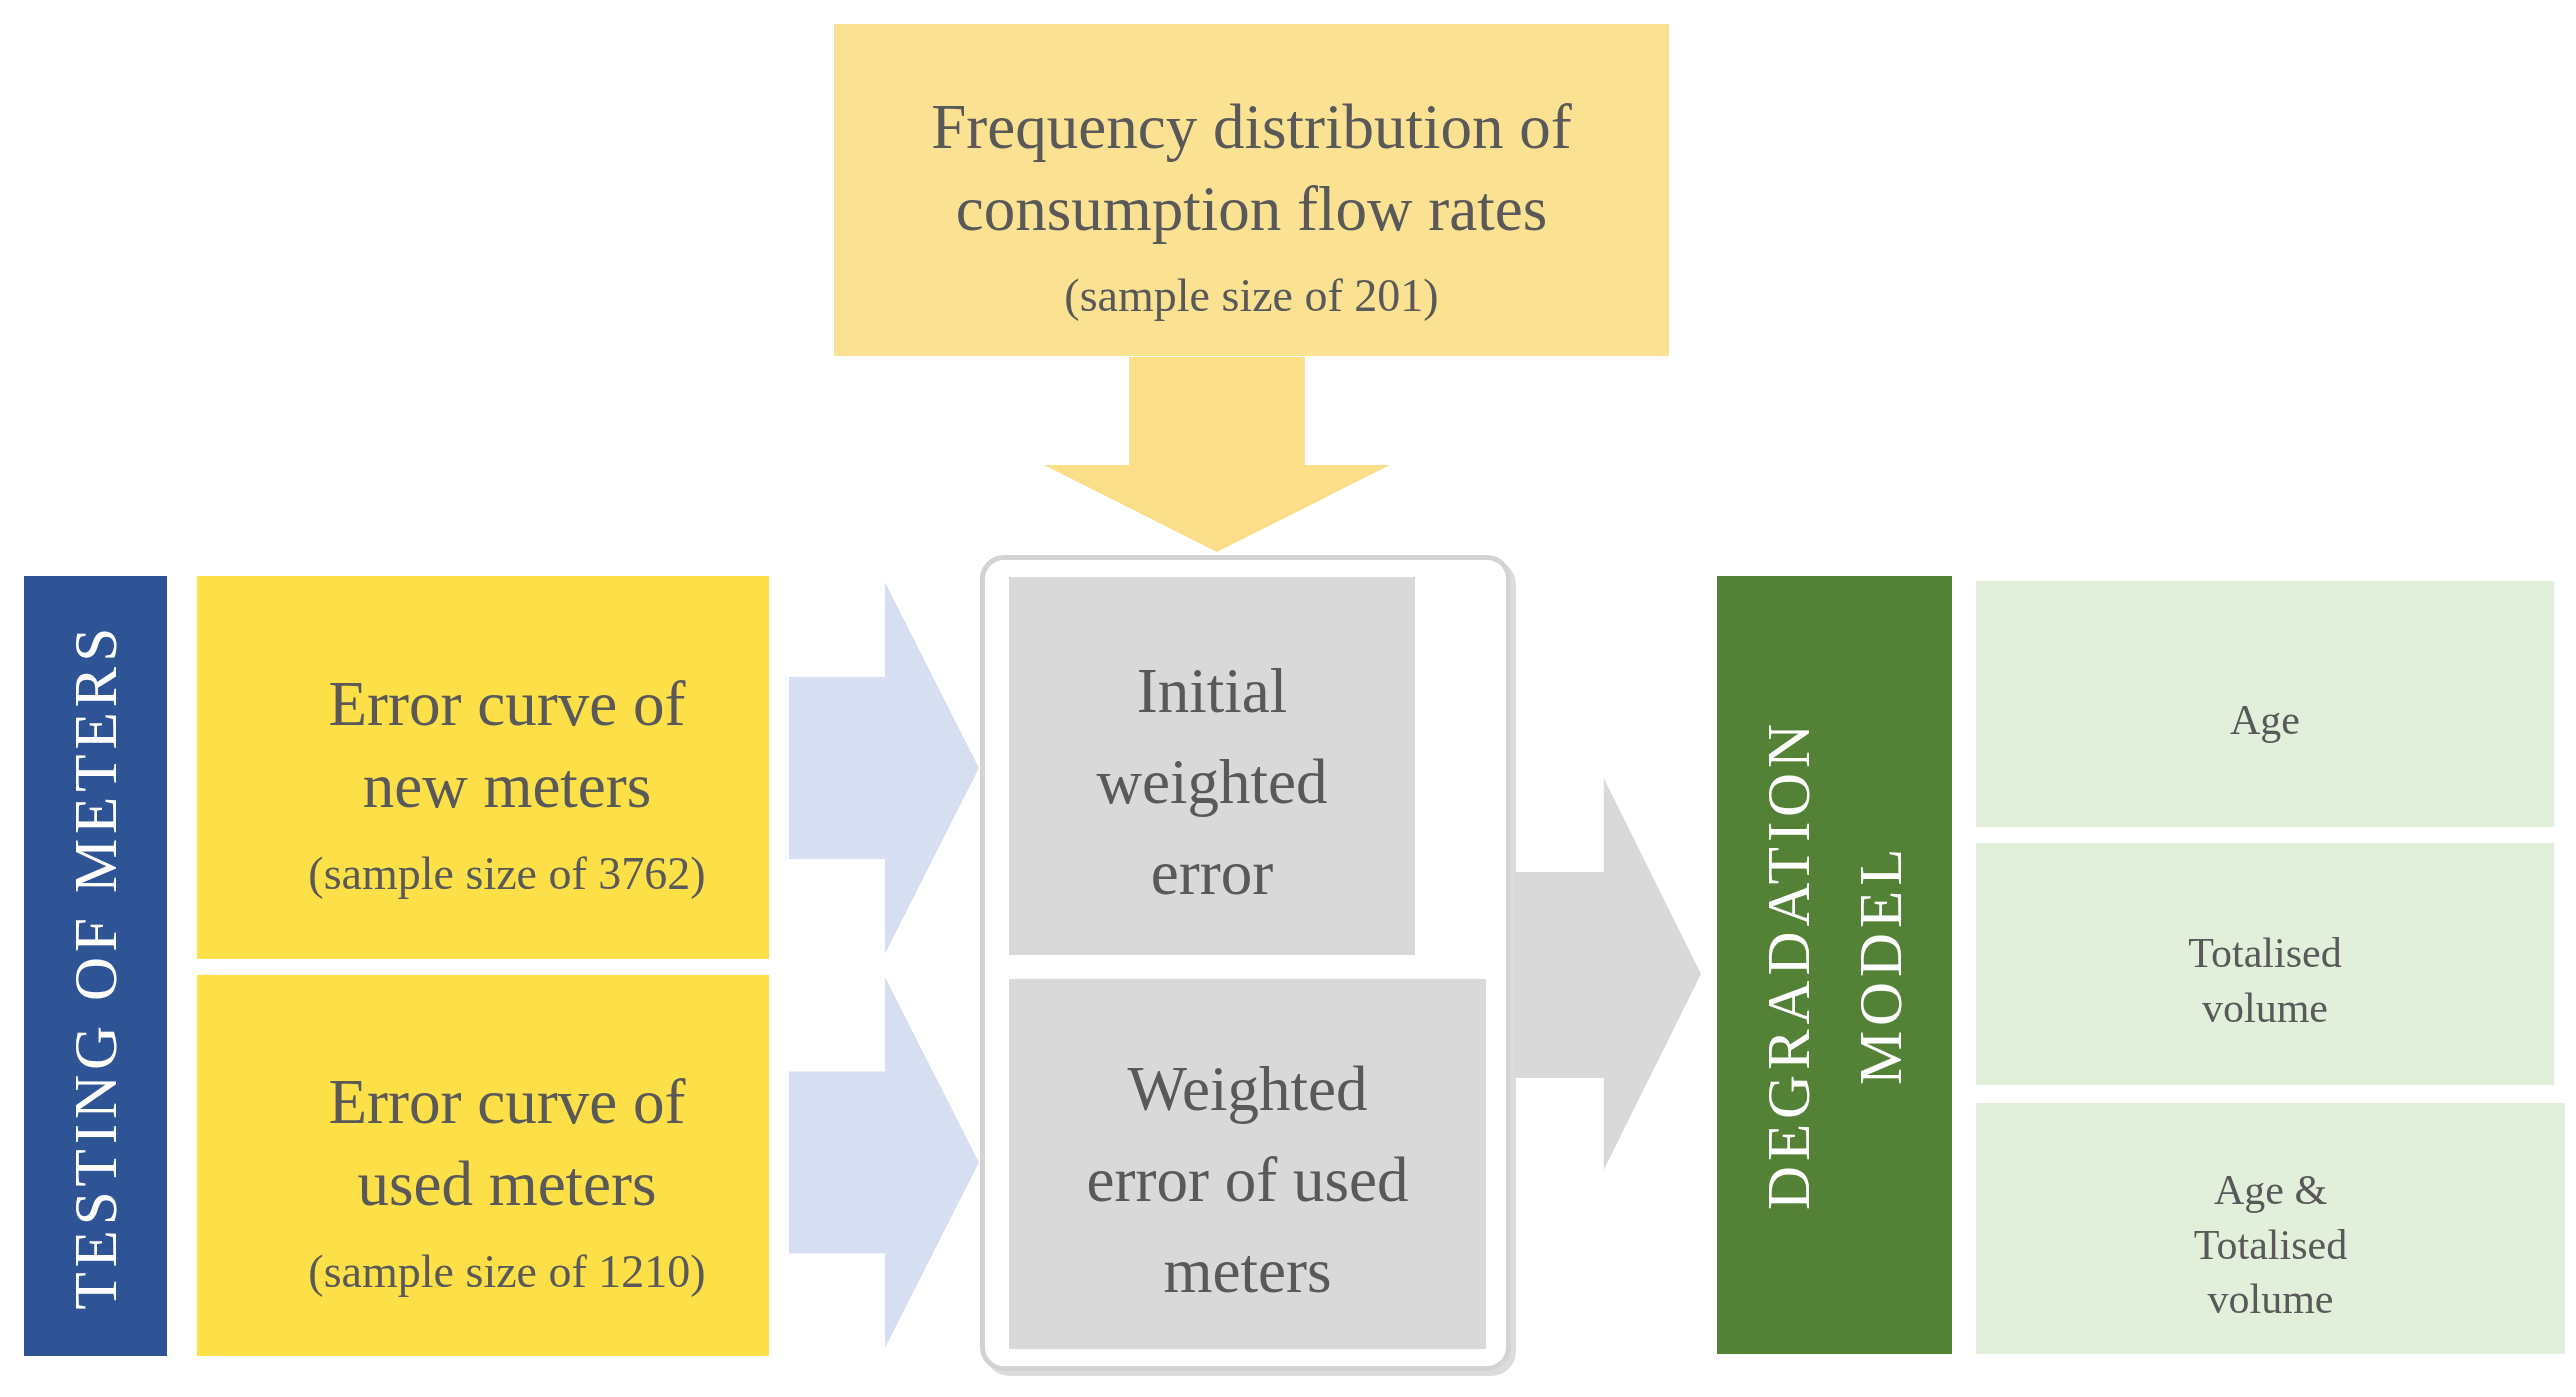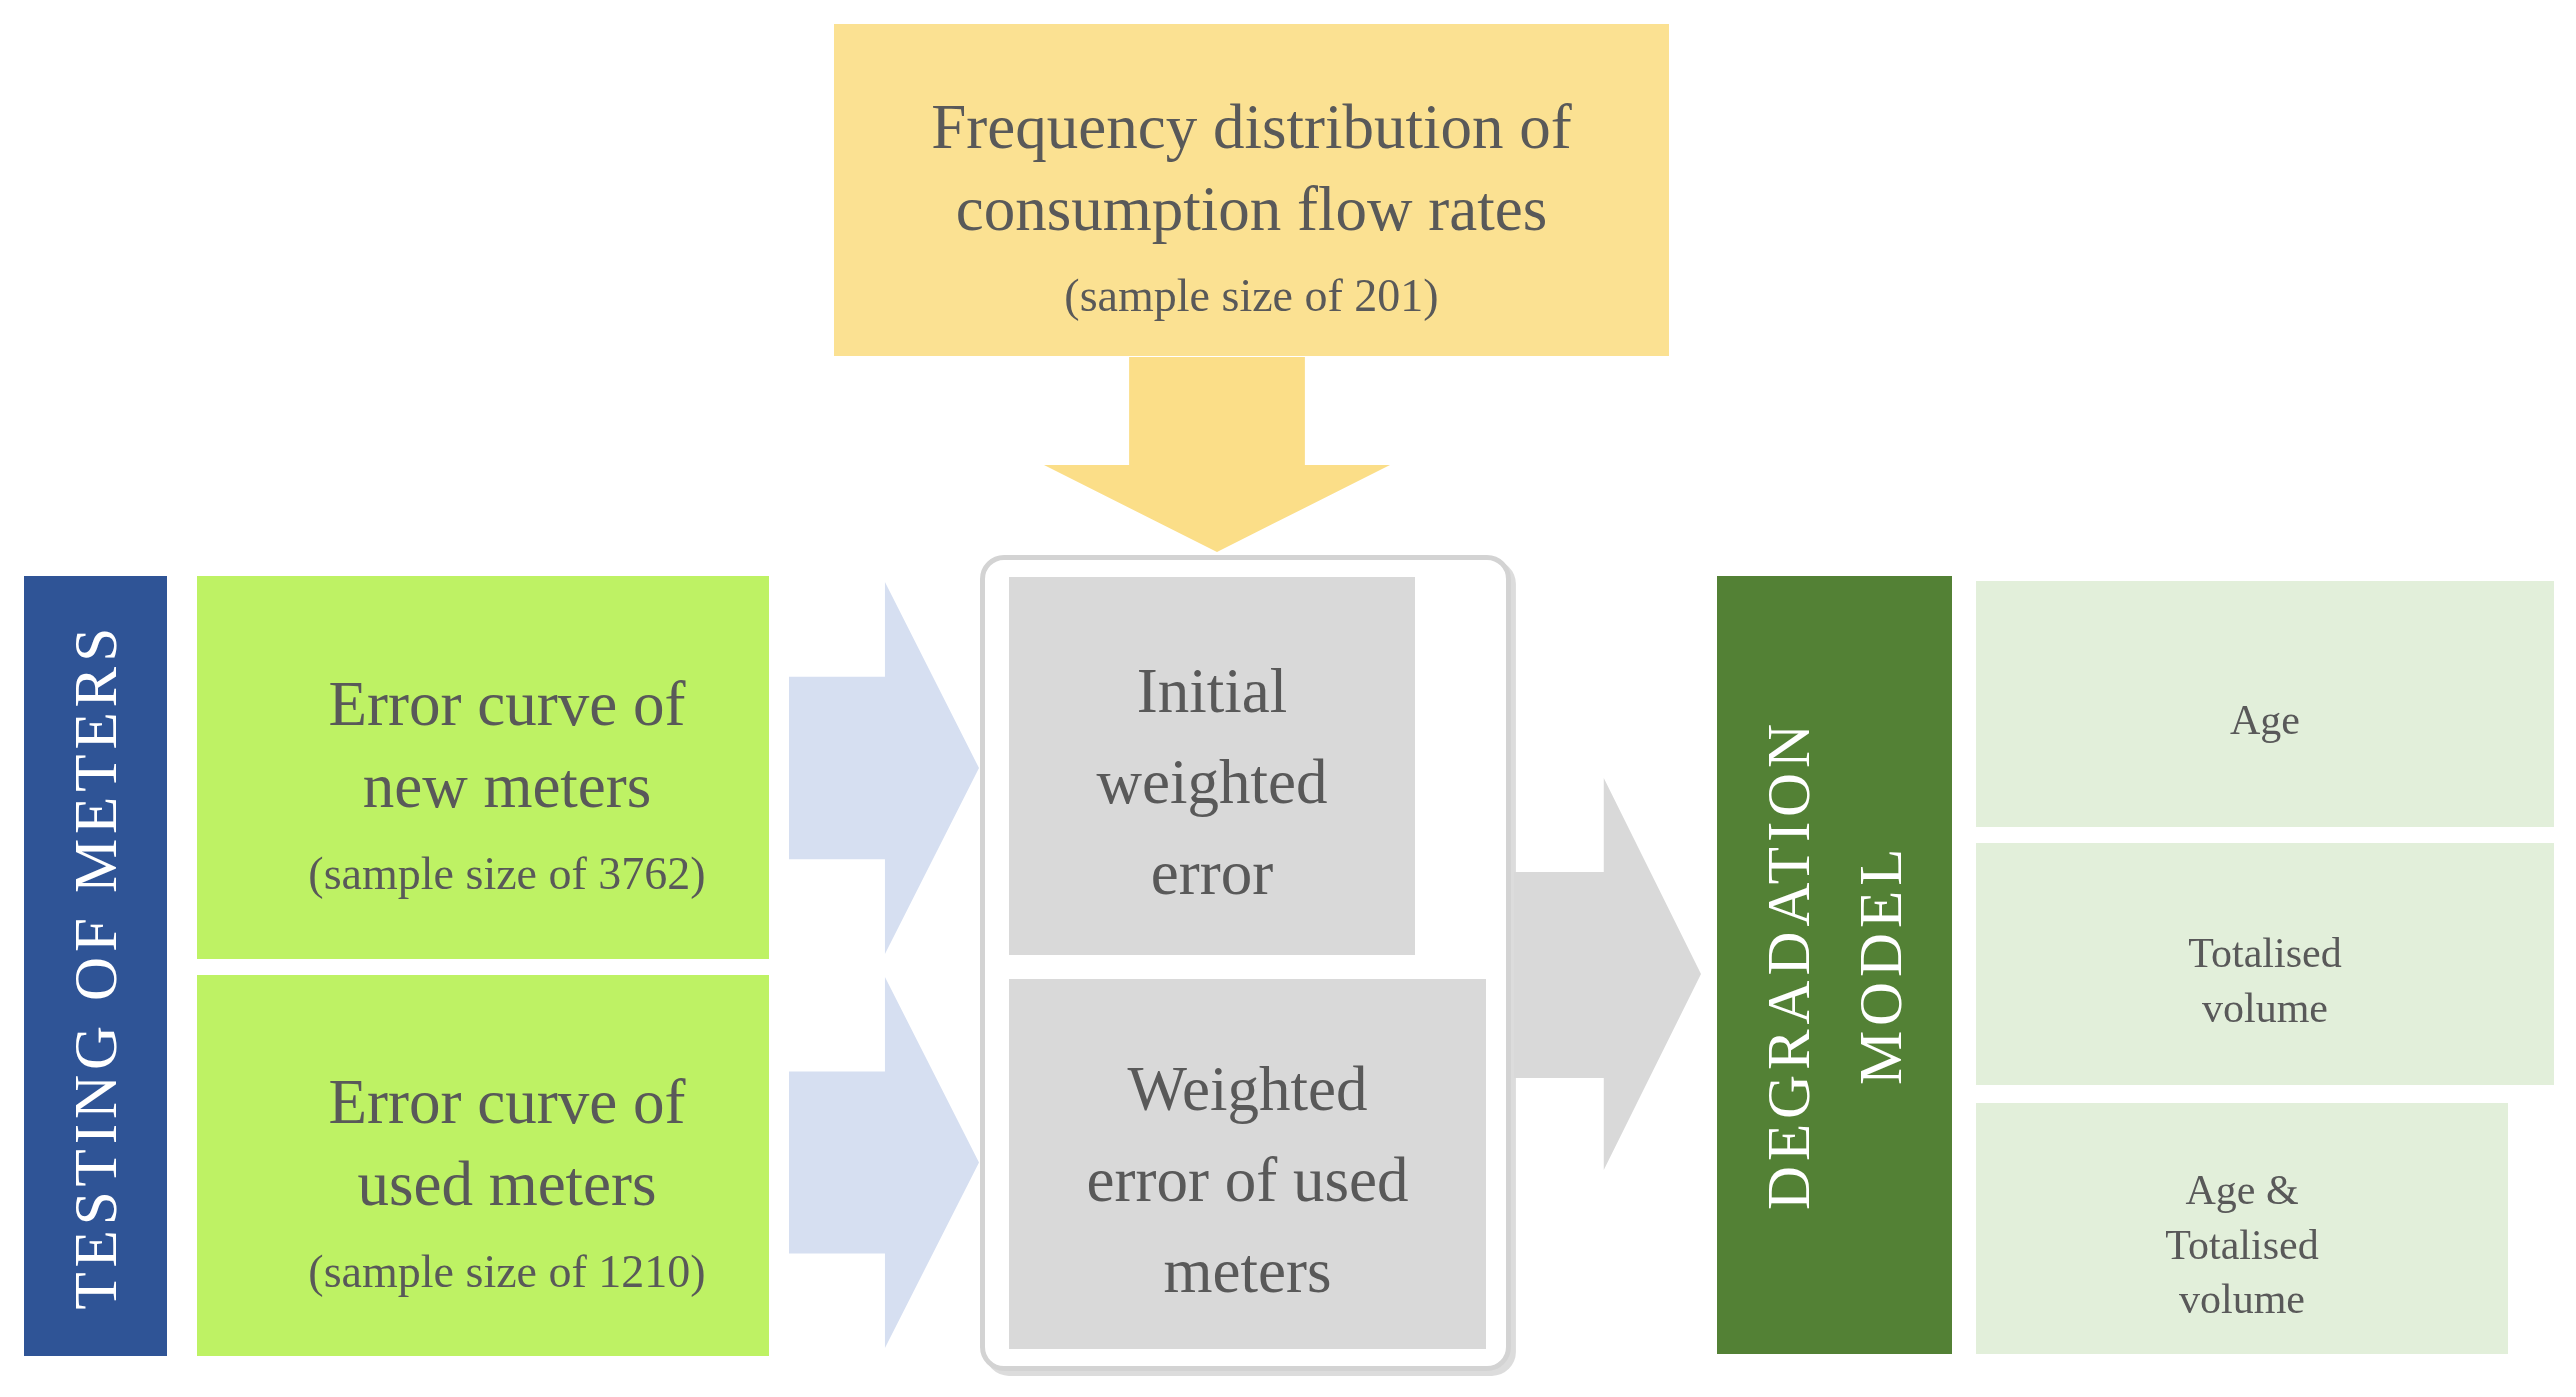--- a/index.html
+++ b/index.html
@@ -12,21 +12,21 @@
     overflow:hidden;
   }
   .abs{position:absolute;box-sizing:border-box;}
   .cflex{display:flex;flex-direction:column;align-items:center;justify-content:center;text-align:center;}
   .pre{white-space:pre-line;margin-top:33px;}
   .t-main{font-size:63px;line-height:1.30;}
   .t-sub{font-size:46px;line-height:1.30;margin-top:16px;}
   .t-gray{font-size:63px;line-height:1.44;}
   .t-green{font-size:42px;line-height:1.30;}
   .yellow-box{background:#FBE192;}
-  .blue-box{background:#bef264;padding-left:48px;}
+  .blue-box{background:#fde047;padding-left:48px;}
   .gray-box{background:#D9D9D9;}
   .green-box{background:#E2EFDA;}
   .blue-bar{background:#2F5496;}
   .green-bar{background:#538135;}
   .bar{display:flex;align-items:center;justify-content:center;}
   .vtext{
     writing-mode:vertical-rl;
     transform:rotate(180deg);
     color:#ffffff;
     font-size:61px;
@@ -110,20 +110,20 @@
 
   <div class="abs cflex green-box" style="left:1976px;top:581px;width:578px;height:246px;">
     <div class="t-green pre">Age</div>
   </div>
 
   <div class="abs cflex green-box" style="left:1976px;top:843px;width:578px;height:242px;">
     <div class="t-green pre">Totalised
 volume</div>
   </div>
 
-  <div class="abs cflex green-box" style="left:1976px;top:1103px;width:532px;height:251px;">
+  <div class="abs cflex green-box" style="left:1976px;top:1103px;width:589px;height:251px;">
     <div class="t-green pre">Age &amp;
 Totalised
 volume</div>
   </div>
 
 </div>
 
 
 </body></html>

